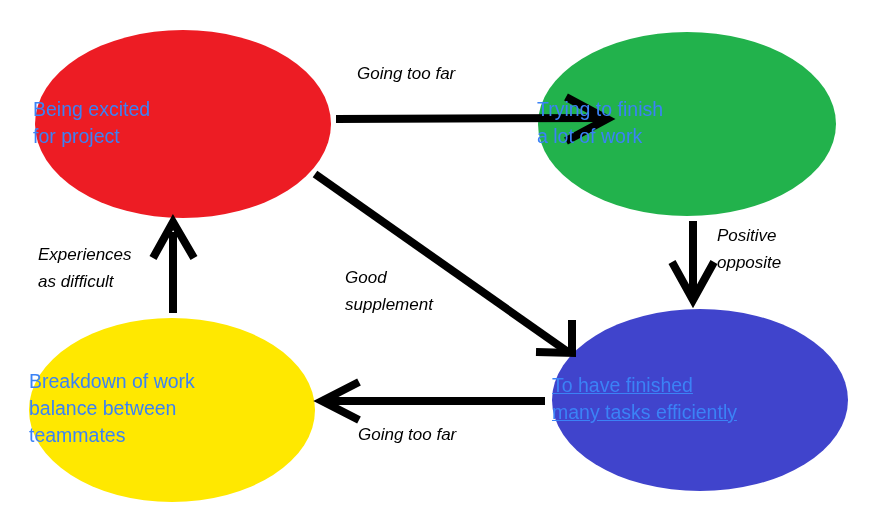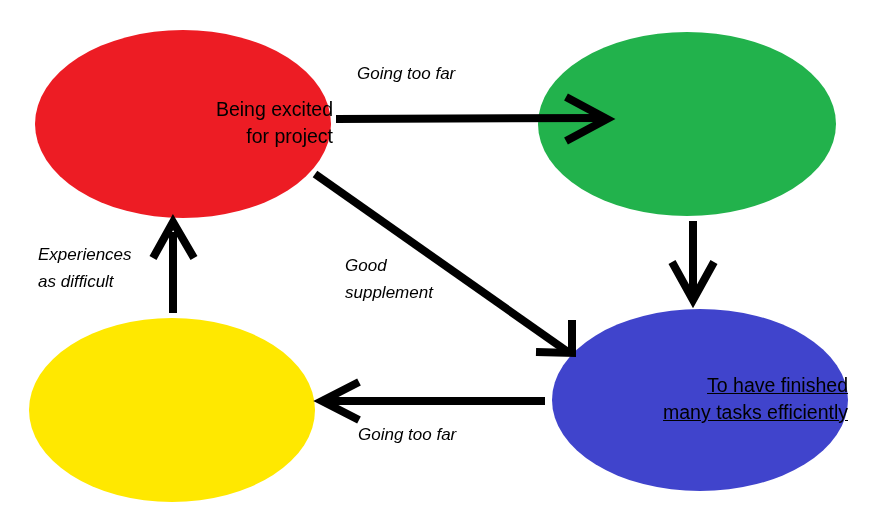--- a/index.html
+++ b/index.html
@@ -17,22 +17,22 @@
   }
   #diagram-svg {
     position: absolute;
     left: 0;
     top: 0;
     width: 870px;
     height: 525px;
   }
   .node-label {
     position: absolute;
-    text-align: right;
-    color: #000000;
+    text-align: left;
+    color: #3b82f6;
     font-family: "Liberation Sans", sans-serif;
     font-size: 19.5px;
     line-height: 27px;
     white-space: pre-line;
     pointer-events: none;
   }
   .edge-label {
     position: absolute;
     color: #000000;
     font-family: "Liberation Sans", sans-serif;
@@ -81,29 +81,36 @@
     <g>
       <path d="M 315 174 L 568 352" stroke="#000000" stroke-width="8" stroke-linecap="butt" fill="none"></path>
       <path d="M 536 352 L 572 353 L 572 320" stroke="#000000" stroke-width="8" stroke-linejoin="miter" stroke-linecap="butt" fill="none"></path>
     </g>
 
   </svg>
 
   <div class="node-label" style="left:33px; top:96px; width:300px;">Being excited
 for project</div>
 
+  <div class="node-label" style="left:537px; top:96px; width:300px;">Trying to finish
+a lot of work</div>
 
+  <div class="node-label" style="left:29px; top:368px; width:286px;">Breakdown of work
+balance between
+teammates</div>
 
   <div class="node-label" style="left:552px; top:372px; width:296px;text-decoration:underline;">To have finished
 many tasks efficiently</div>
 
   <div class="edge-label" style="left:357px; top:60px;">Going too far</div>
 
+  <div class="edge-label" style="left:717px; top:222px;">Positive
+opposite</div>
 
   <div class="edge-label" style="left:358px; top:421px;">Going too far</div>
 
   <div class="edge-label" style="left:38px; top:241px;">Experiences
 as difficult</div>
 
-  <div class="edge-label" style="left:345px; top:252px;">Good
+  <div class="edge-label" style="left:345px; top:264px;">Good
 supplement</div>
 
 </div>
 
 </body></html>

